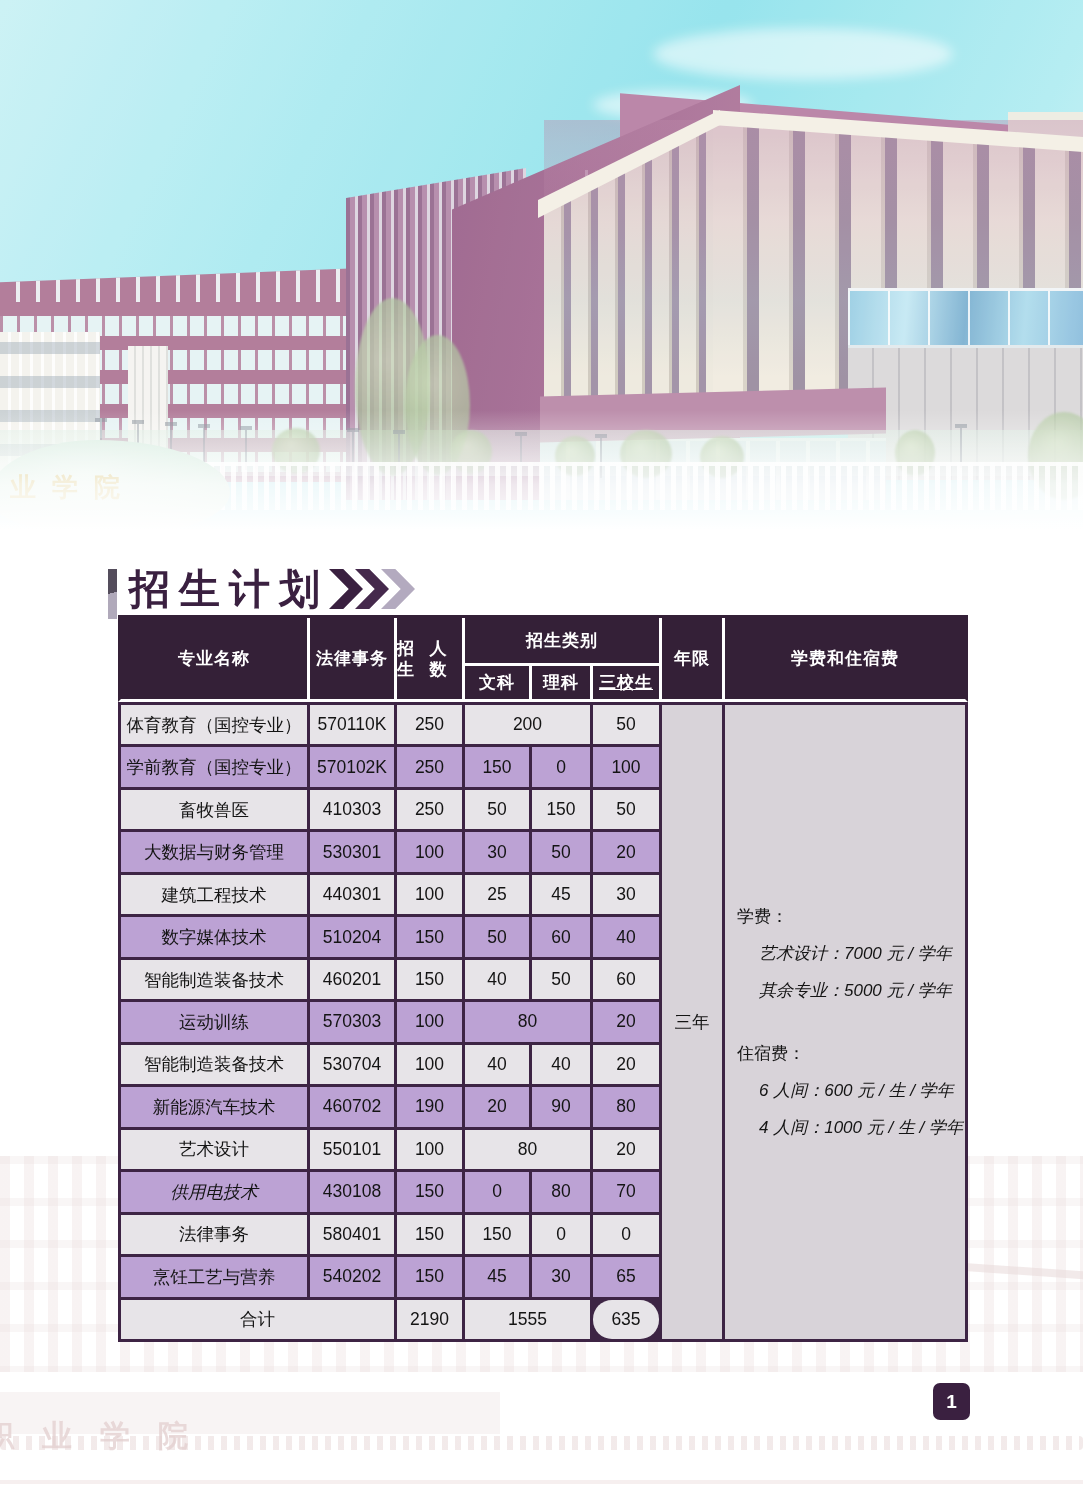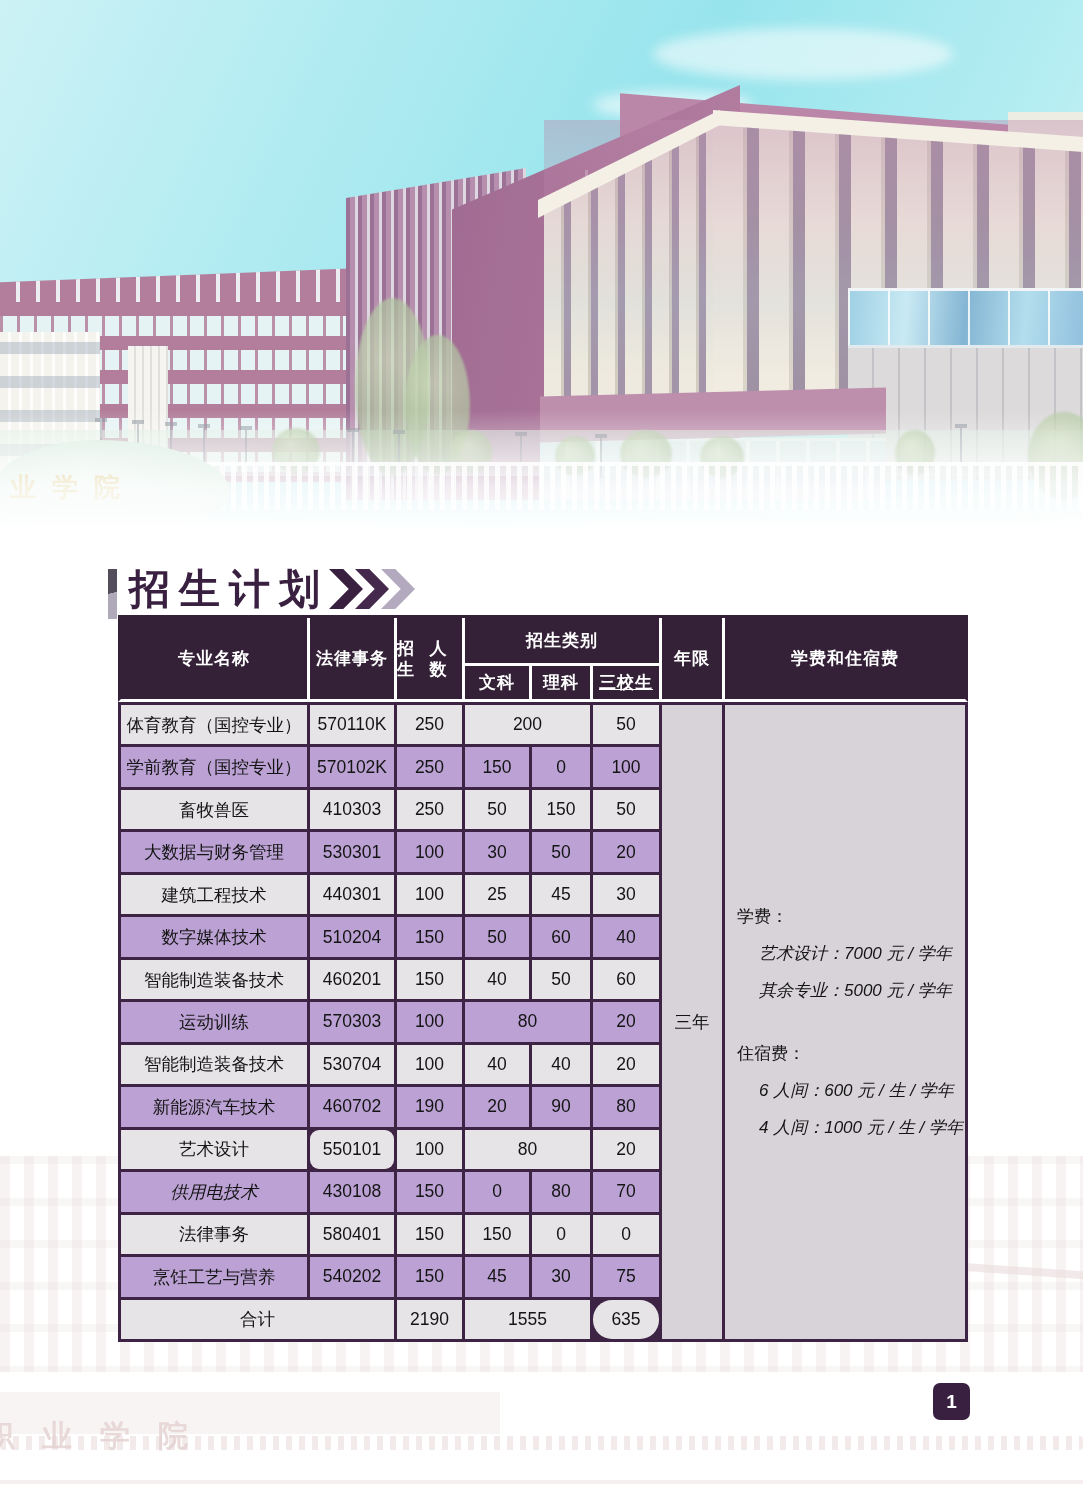--- a/index.html
+++ b/index.html
@@ -287,42 +287,42 @@
       <div class="td" style="grid-area: 9 / 4 / auto / span 1;">40</div>
       <div class="td" style="grid-area: 9 / 5 / auto / span 1;">40</div>
       <div class="td" style="grid-area: 9 / 6 / auto / span 1;">20</div>
       <div class="td purple" style="grid-area: 10 / 1;">新能源汽车技术</div>
       <div class="td purple" style="grid-area: 10 / 2;">460702</div>
       <div class="td purple" style="grid-area: 10 / 3;">190</div>
       <div class="td purple" style="grid-area: 10 / 4 / auto / span 1;">20</div>
       <div class="td purple" style="grid-area: 10 / 5 / auto / span 1;">90</div>
       <div class="td purple" style="grid-area: 10 / 6 / auto / span 1;">80</div>
       <div class="td" style="grid-area: 11 / 1;">艺术设计</div>
-      <div class="td" style="grid-area: 11 / 2; border-radius: 9px;">550101</div>
+      <div class="td" style="grid-area: 11 / 2;">550101</div>
       <div class="td" style="grid-area: 11 / 3;">100</div>
       <div class="td" style="grid-area: 11 / 4 / auto / span 2;">80</div>
       <div class="td" style="grid-area: 11 / 6 / auto / span 1;">20</div>
       <div class="td purple" style="grid-area: 12 / 1; font-style: italic;">供用电技术</div>
       <div class="td purple" style="grid-area: 12 / 2;">430108</div>
       <div class="td purple" style="grid-area: 12 / 3;">150</div>
       <div class="td purple" style="grid-area: 12 / 4 / auto / span 1;">0</div>
       <div class="td purple" style="grid-area: 12 / 5 / auto / span 1;">80</div>
       <div class="td purple" style="grid-area: 12 / 6 / auto / span 1;">70</div>
       <div class="td" style="grid-area: 13 / 1;">法律事务</div>
       <div class="td" style="grid-area: 13 / 2;">580401</div>
       <div class="td" style="grid-area: 13 / 3;">150</div>
       <div class="td" style="grid-area: 13 / 4 / auto / span 1;">150</div>
       <div class="td" style="grid-area: 13 / 5 / auto / span 1;">0</div>
       <div class="td" style="grid-area: 13 / 6 / auto / span 1;">0</div>
       <div class="td purple" style="grid-area: 14 / 1;">烹饪工艺与营养</div>
       <div class="td purple" style="grid-area: 14 / 2;">540202</div>
       <div class="td purple" style="grid-area: 14 / 3;">150</div>
       <div class="td purple" style="grid-area: 14 / 4 / auto / span 1;">45</div>
       <div class="td purple" style="grid-area: 14 / 5 / auto / span 1;">30</div>
-      <div class="td purple" style="grid-area: 14 / 6 / auto / span 1;">75</div>
+      <div class="td purple" style="grid-area: 14 / 6 / auto / span 1;">65</div>
       <div class="td" style="grid-area: 15 / 1 / auto / span 2;">合计</div>
       <div class="td" style="grid-area: 15 / 3;">2190</div>
       <div class="td" style="grid-area: 15 / 4 / auto / span 2;">1555</div>
       <div class="td" style="grid-area: 15 / 6 / auto / span 1; border-radius: 19px;">635</div>
       <div class="td td-years" style="grid-area: 1 / 7 / 16;">三年</div>
       <div class="td td-fees" style="grid-area: 1 / 8 / 16;">
         <span class="">学费：</span>
         <span class="fee-indent ">艺术设计：7000 元 / 学年</span>
         <span class="fee-indent ">其余专业：5000 元 / 学年</span>
         <span class="fee-gap">住宿费：</span>

